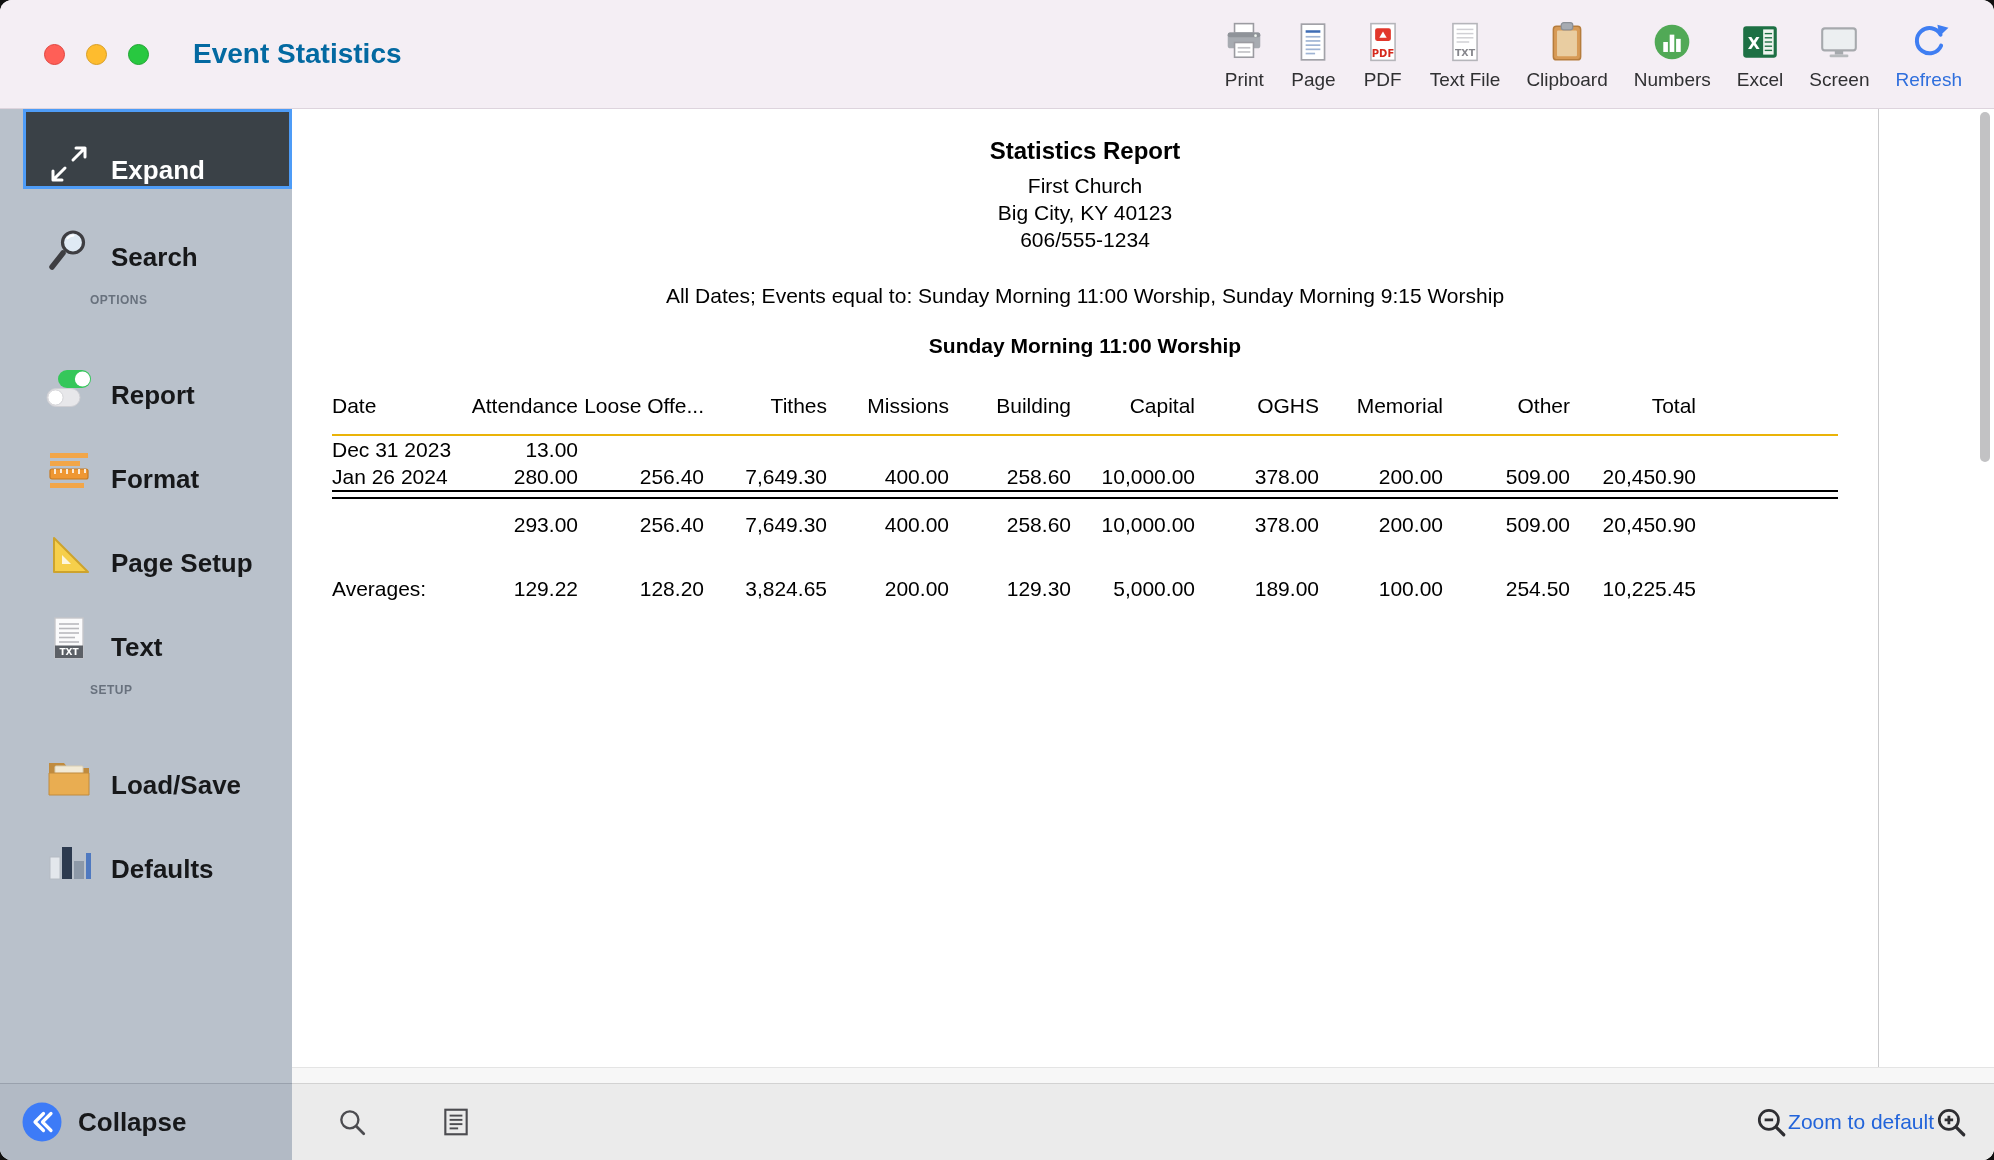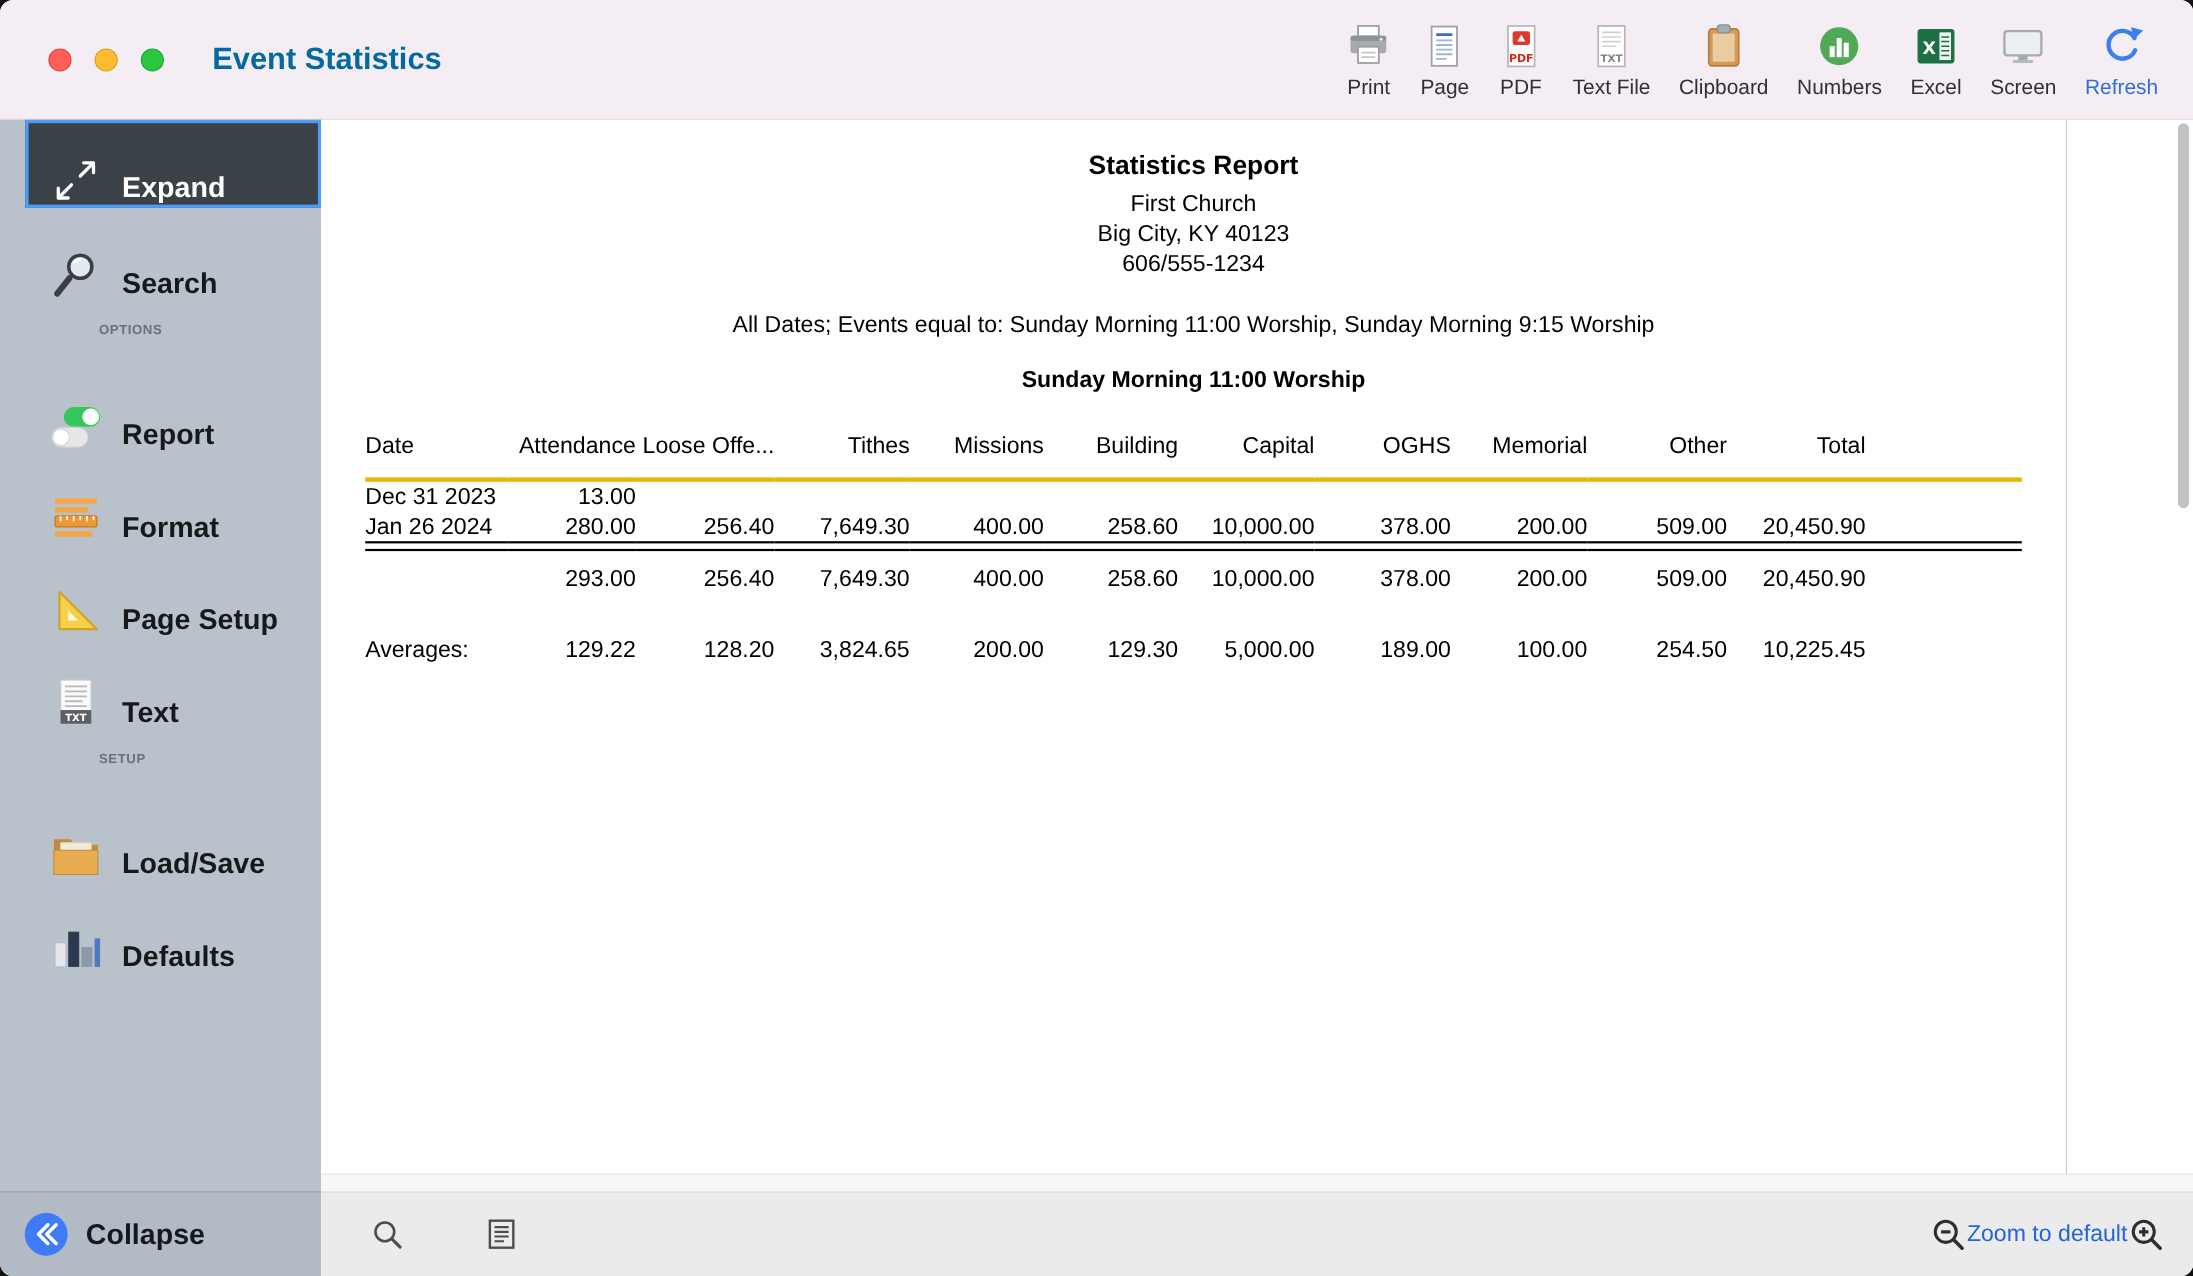--- a/index.html
+++ b/index.html
@@ -49,21 +49,21 @@
   .report-title { font-size:24px; font-weight:bold; margin-bottom:7px; }
   .report-line { font-size:21px; line-height:27px; }
   .filter-line { margin-top:31px; font-size:21px; }
   .section-title { margin-top:26px; font-size:21px; font-weight:bold; }
 
   .stats-table { margin:22px 0 0 40px; border-collapse:collapse; table-layout:fixed; width:1506px; font-size:21px; color:#000; }
   .stats-table td { padding:0; white-space:nowrap; overflow:visible; }
   .stats-table td:last-child { padding-right:142px; }
   .stats-table .num { text-align:right; }
   .stats-table .date-col { text-align:left; }
-  .stats-table .hdr td { padding-top:14px; padding-bottom:16px; border-bottom:4px solid #eab308; }
+  .stats-table .hdr td { padding-top:14px; padding-bottom:16px; border-bottom:2px solid #eab308; }
   .stats-table .r td { height:27px; vertical-align:middle; }
   .stats-table .dbl td { height:5px; border-top:2px solid #000; border-bottom:2px solid #000; padding:0; }
   .stats-table .totals td { height:52px; }
   .stats-table .gaprow td { height:24px; }
 
   
   .statusbar { height:76px; flex:none; background:#ebebeb; border-top:1px solid #d2d2d2;
     display:flex; align-items:center; padding:0 26px 0 44px; }
   .sb-btn { display:inline-flex; align-items:center; justify-content:center; cursor:default; }
   .sb-btn + .sb-btn.left-gap { margin-left:72px; }

